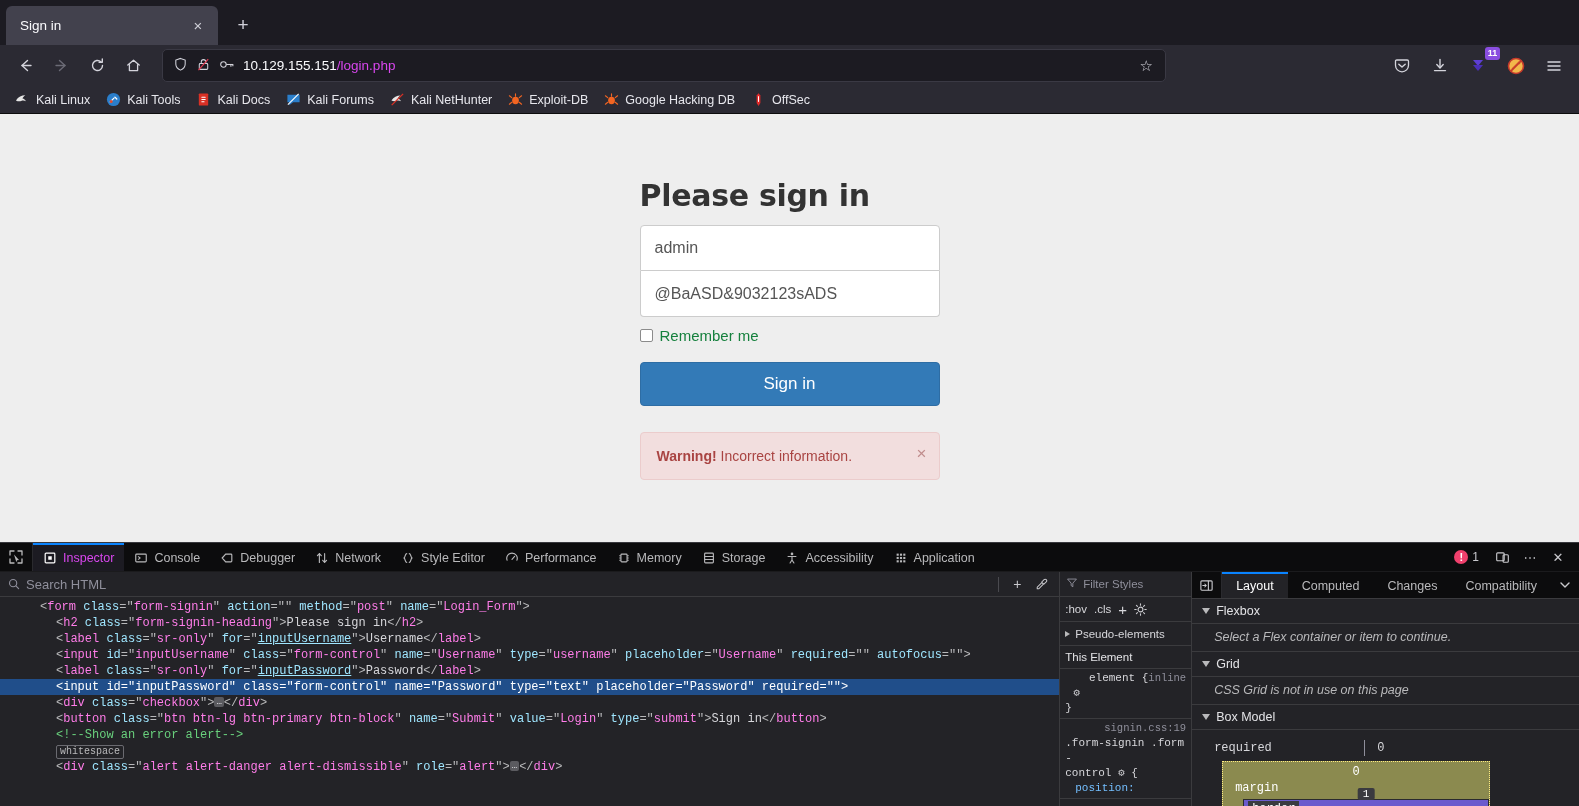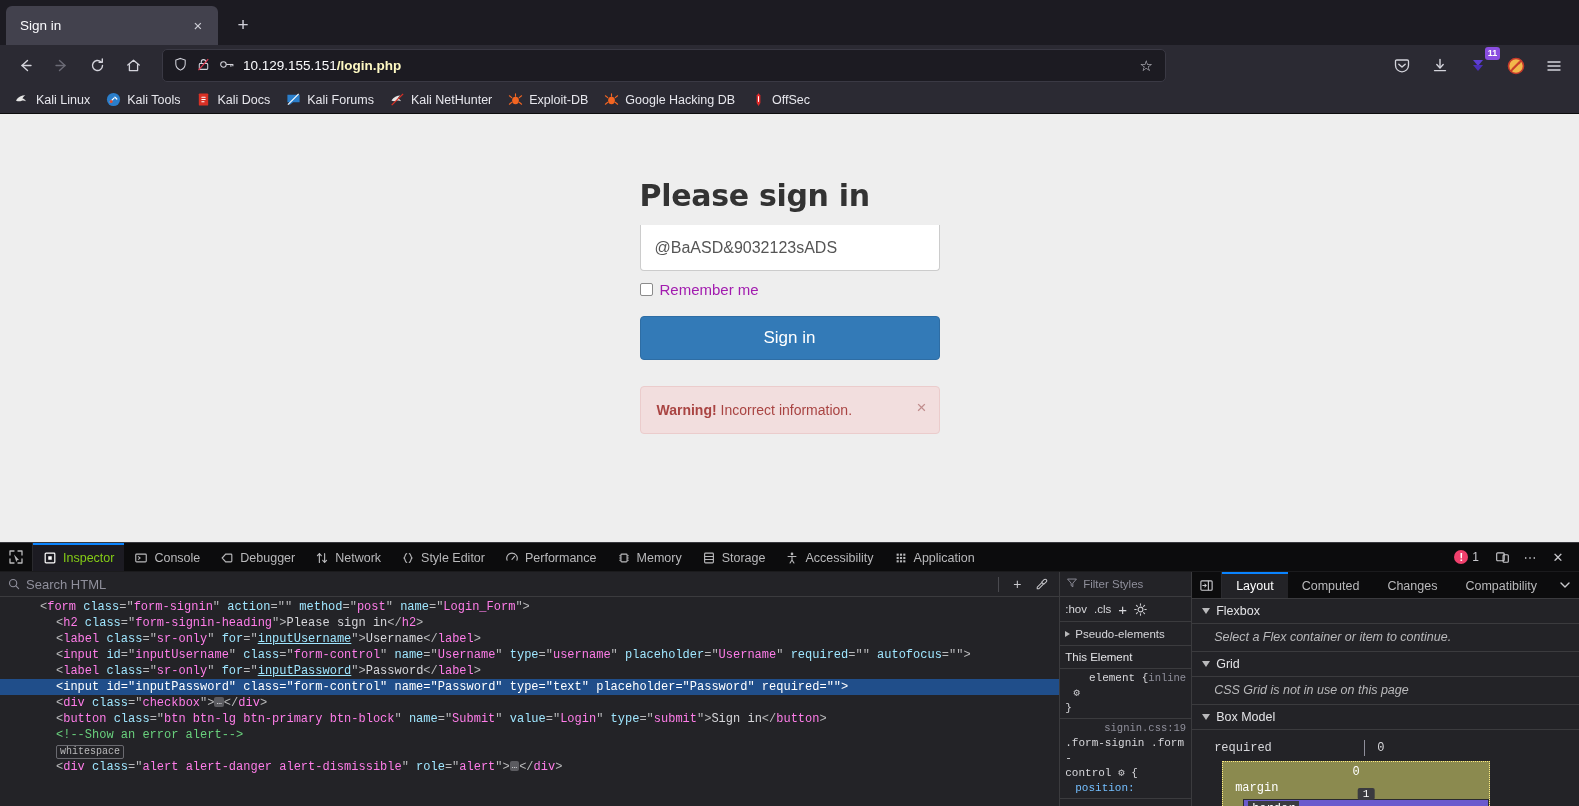--- a/index.html
+++ b/index.html
@@ -85,21 +85,21 @@
     max-width: 1004px;
   }
   .urlbar-icons { display: flex; align-items: center; gap: 8px; padding-right: 8px; }
   .url-text {
     flex: 1;
     font-size: 13.5px;
     color: #fbfbfe;
     white-space: nowrap;
     overflow: hidden;
   }
-  .url-path { color: #fef9c3; font-weight: bold; }
+  .url-path { color: #d946ef; }
   .star { color: #d4d4dc; font-size: 15px; padding: 0 4px; }
 
   .toolbar-right { display: flex; align-items: flex-start; gap: 4px; margin-left: auto; }
   .ext-badge {
     position: absolute;
     top: -3px; right: -5px;
     background: #8a4ee0;
     color: #fff;
     font-size: 9px;
     line-height: 12px;
@@ -159,21 +159,21 @@
     font-size: 16px;
     color: #555;
     background: #fff;
     border: 1px solid #ccc;
     font-family: "Liberation Sans", sans-serif;
   }
   .form-control.top { border-radius: 4px 4px 0 0; margin-bottom: 0; }
   .form-control.bottom { border-radius: 0 0 4px 4px; border-top: 0; margin-bottom: 10px; }
   .checkbox-row {
     display: flex; align-items: center; gap: 7px;
-    font-size: 15px; color: #a21caf; margin-bottom: 18px;
+    font-size: 15px; color: #15803d; margin-bottom: 18px;
   }
   .cbox {
     width: 13px; height: 13px;
     border: 1px solid #8b8b8b;
     background: #fff;
     border-radius: 2px;
   }
   .btn-signin {
     display: block;
     width: 100%;
@@ -227,21 +227,21 @@
   }
   .dt-tab {
     display: flex; align-items: center; gap: 6px;
     padding: 0 10px;
     font-size: 12.5px;
     color: #b9b9bb;
     white-space: nowrap;
     border-top: 2px solid transparent;
   }
   .dt-tab.active {
-    color: #84cc16;
+    color: #d946ef;
     border-top: 2px solid #0a84ff;
     background: #1c1b22;
     text-align: center;
   }
   .dt-tab .ico { display: flex; align-items: center; color: #b9b9bb; }
   .dt-tab.active .ico { color: #fff; }
   .dt-toolbar-right {
     margin-left: auto;
     display: flex; align-items: center; gap: 2px;
     padding-right: 8px;
@@ -659,20 +659,21 @@
           </svg>
       </span>
       <span>OffSec</span>
     </div>
   </div>
 </div>
 
 <div id="page">
   <form class="form-signin">
     <h2>Please sign in</h2>
+    <input class="form-control top" type="text" value="admin" style="">
     <input class="form-control bottom" type="text" value="@BaASD&amp;9032123sADS" style="">
     <div class="checkbox-row">
       <span class="cbox"></span>
       <span>Remember me</span>
     </div>
     <button type="button" class="btn-signin">Sign in</button>
     <div class="alert">
       <b>Warning!</b><span> Incorrect information.</span>
       <span class="alert-close">×</span>
     </div>

